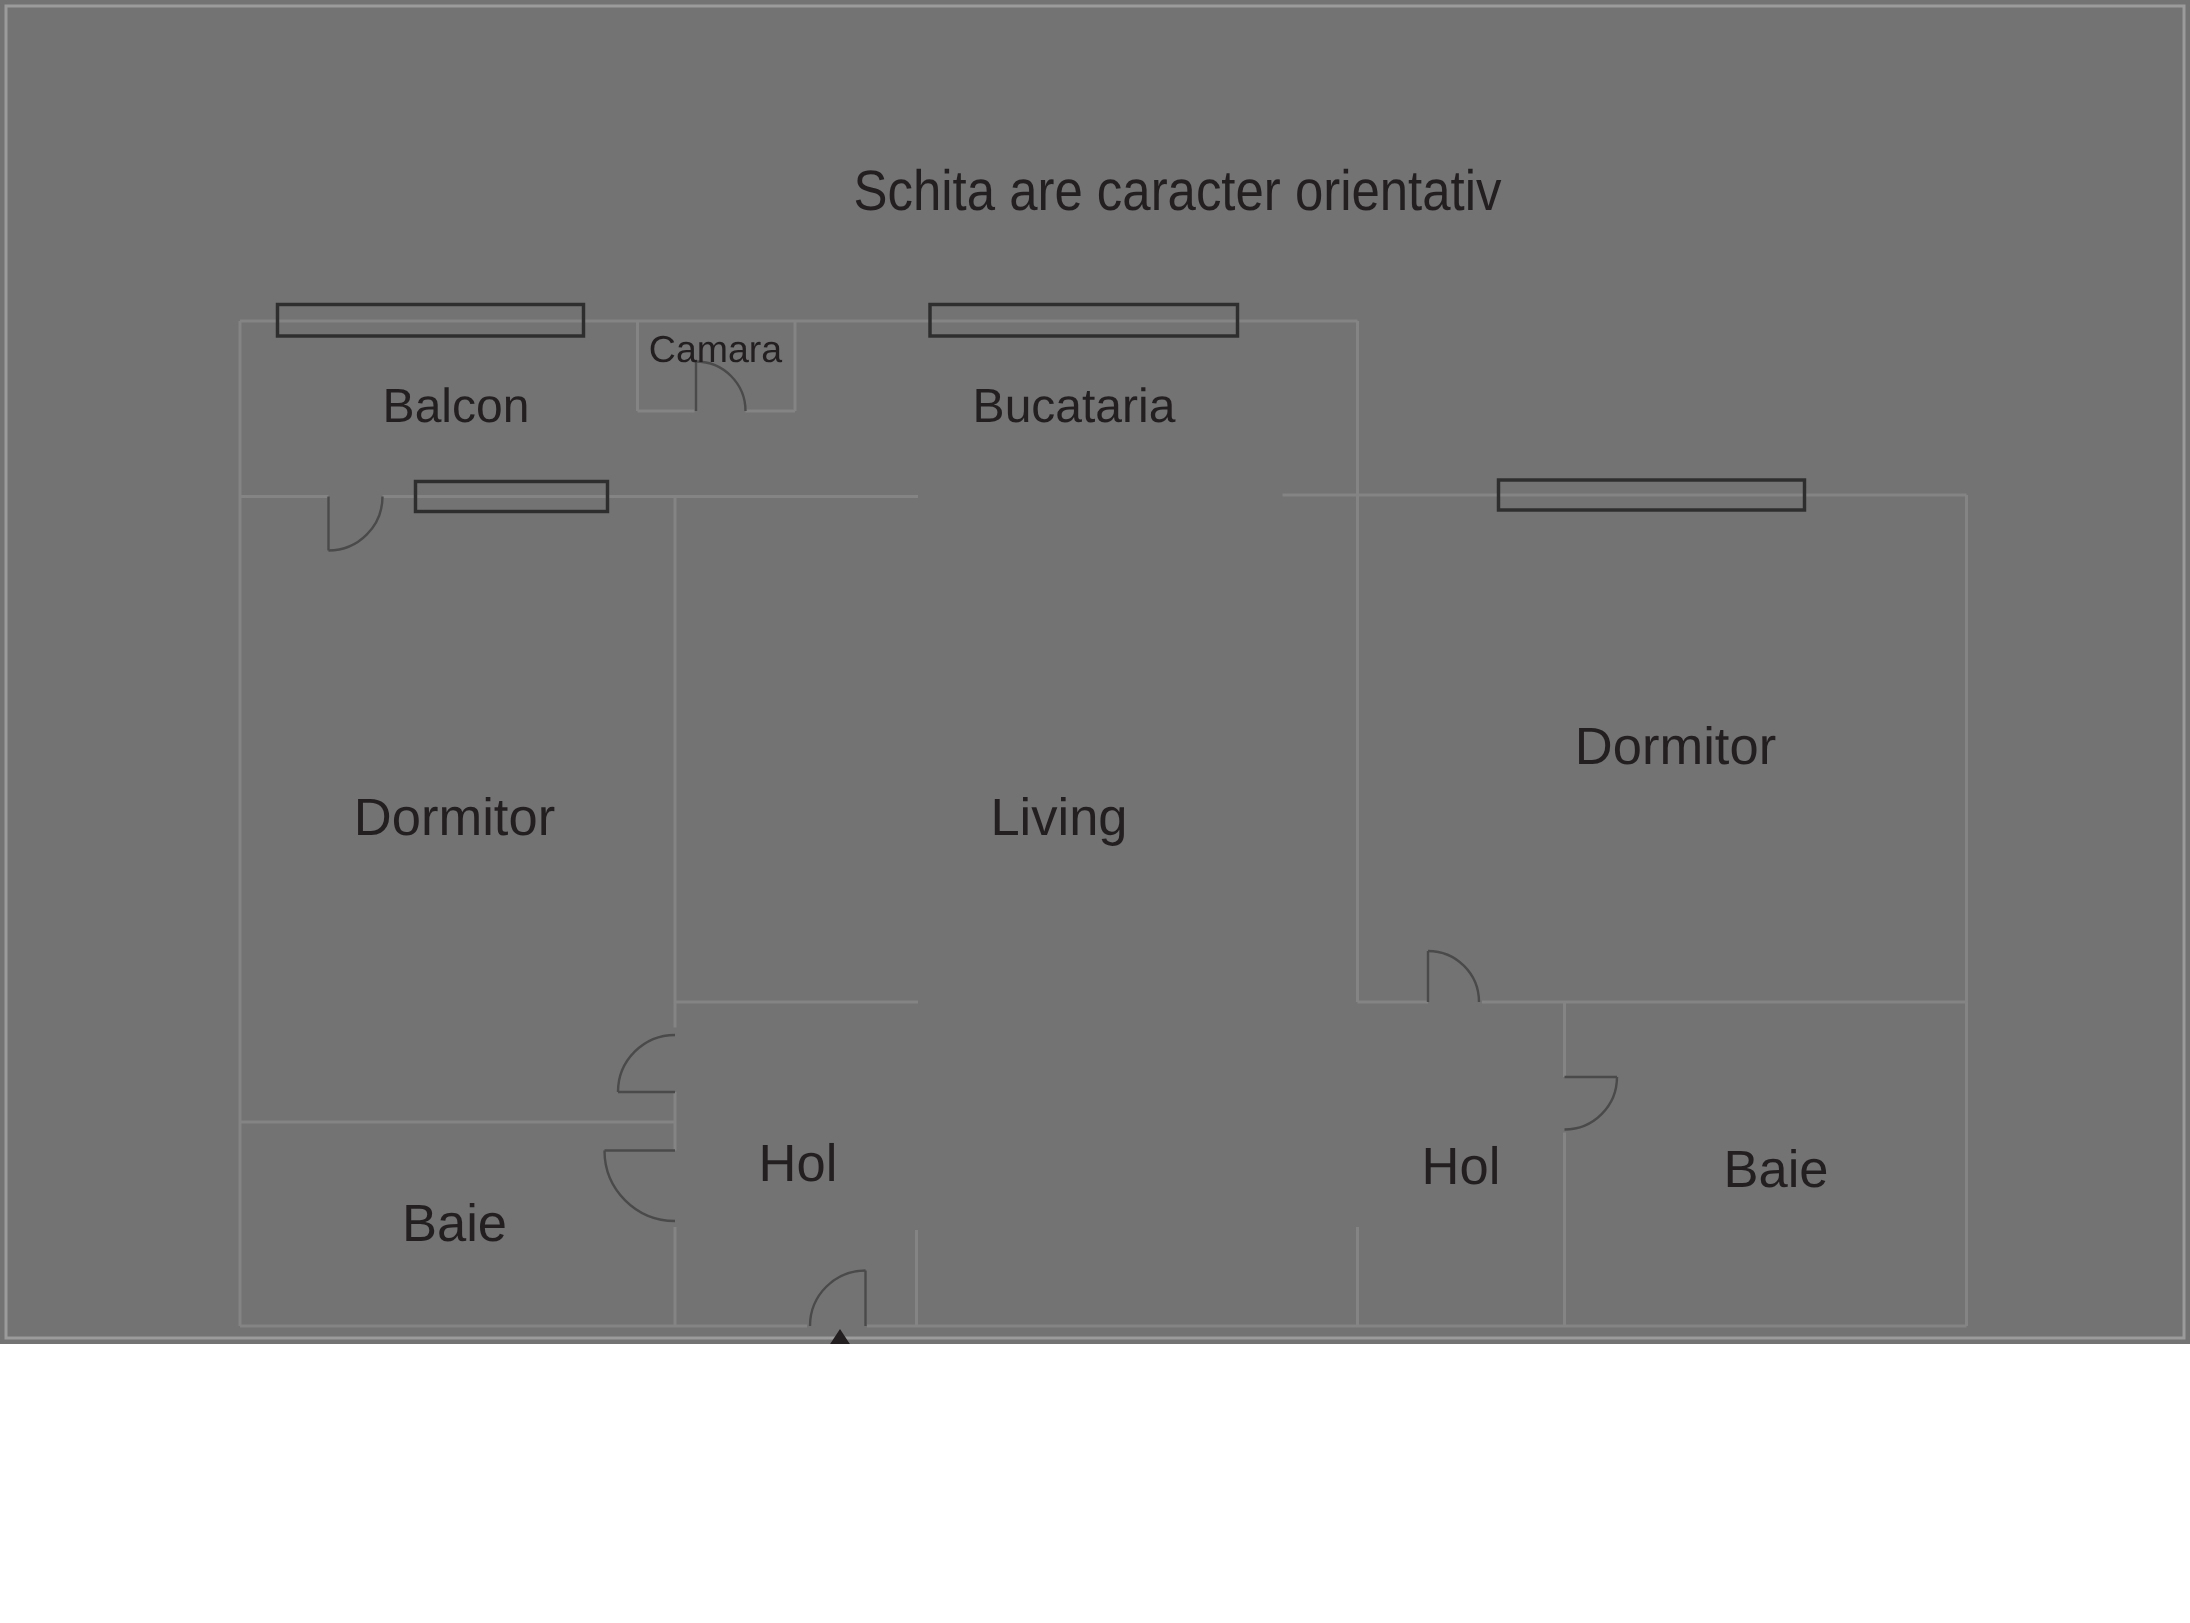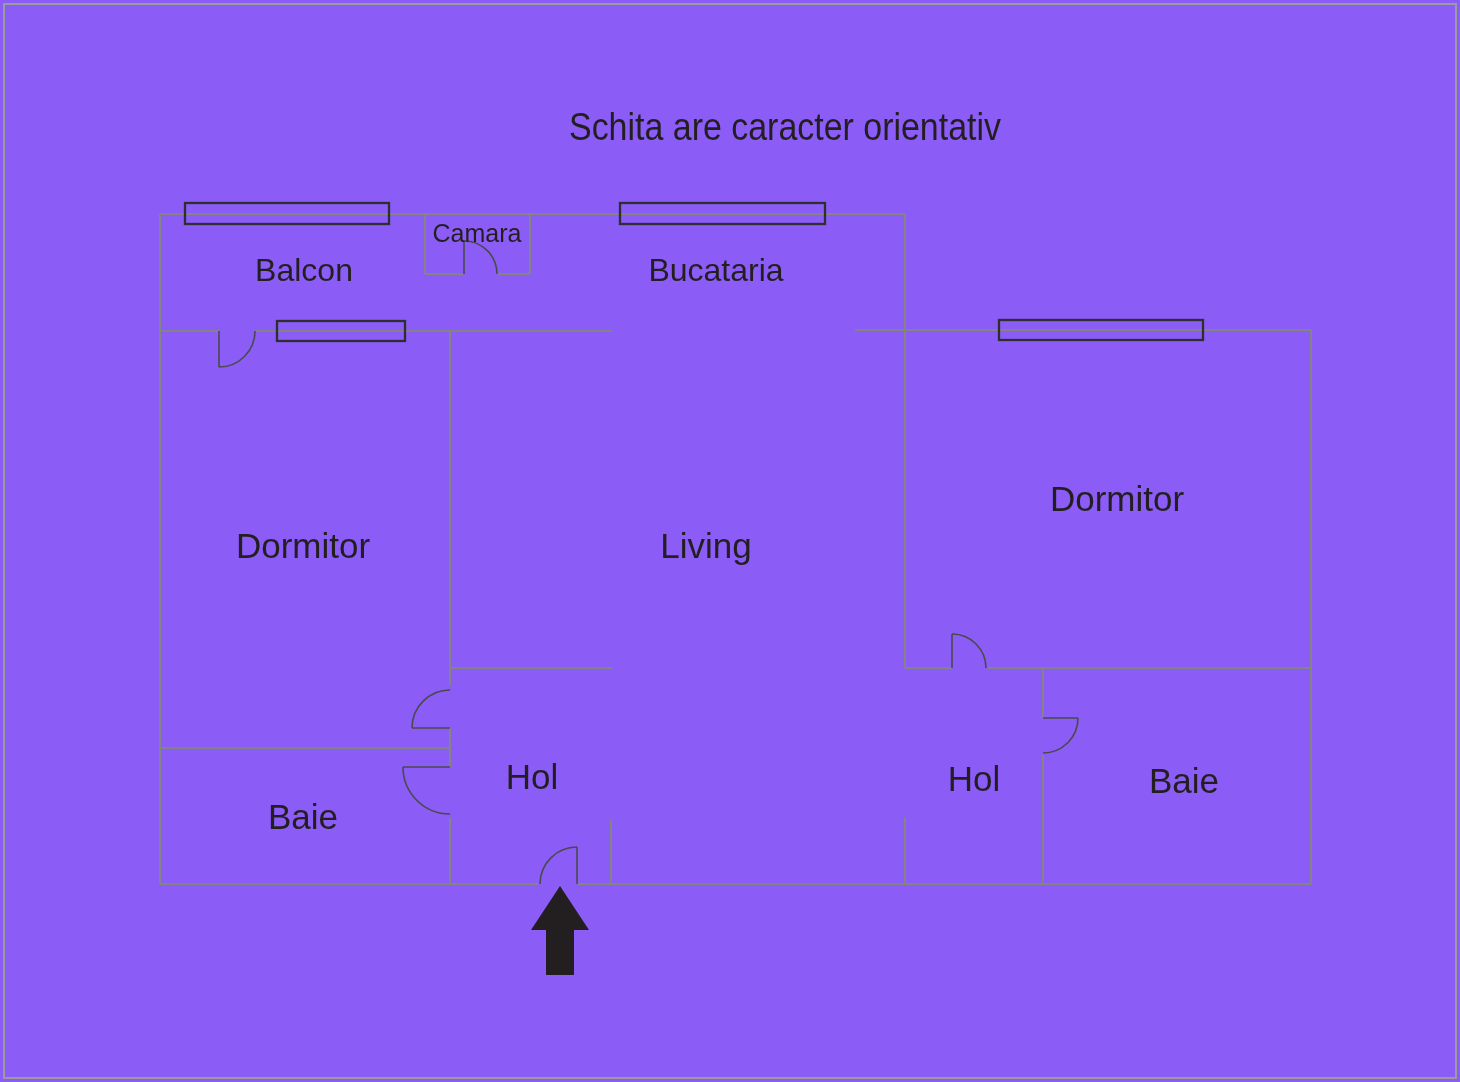--- a/index.html
+++ b/index.html
@@ -1,16 +1,16 @@
 <!DOCTYPE html>
 <html><head>
 <meta charset="utf-8">
 <style>
   html,body{margin:0;padding:0;background:#ffffff;}
-  .canvas{position:relative;width:1460px;height:1082px;background:#8b5cf6;overflow:hidden;
+  .canvas{position:relative;width:1460px;height:896px;background:#737373;overflow:hidden;
           font-family:"Liberation Sans",sans-serif;}
   .frame{position:absolute;inset:3px;border:2px solid #9b9b9b;pointer-events:none;}
   svg.plan{position:absolute;left:0;top:0;}
   svg.plan text{font-family:"Liberation Sans",sans-serif;fill:#231f20;}
 </style>
 </head>
 <body>
 
 <div class="canvas">
   <div class="frame" style="border-color: rgb(155, 155, 155);"></div>

